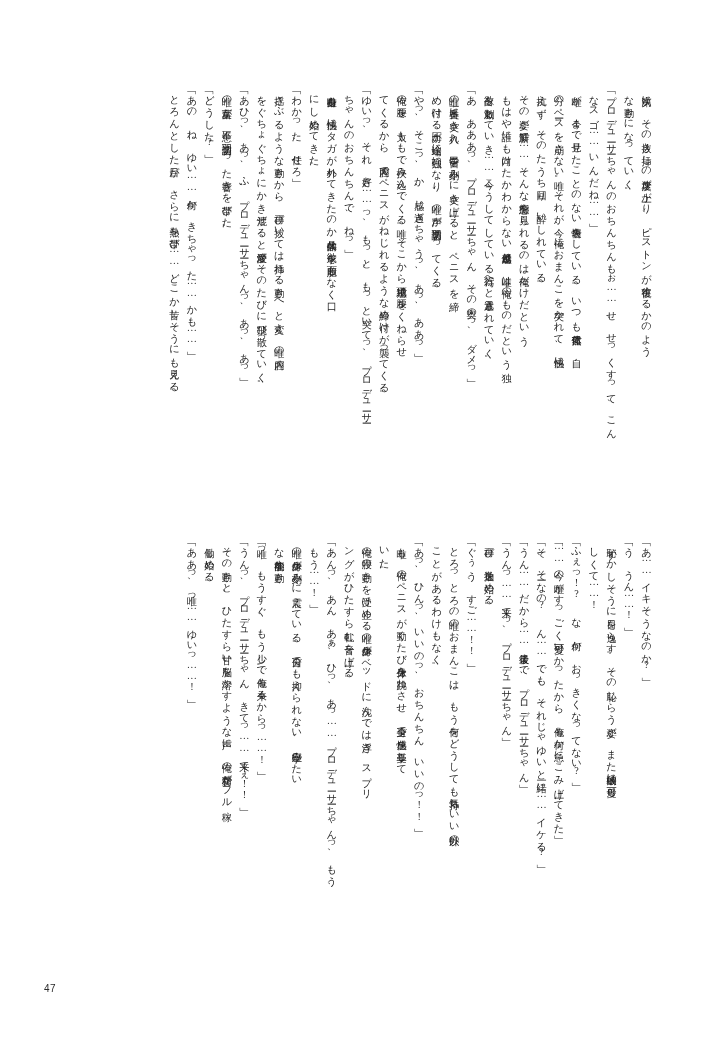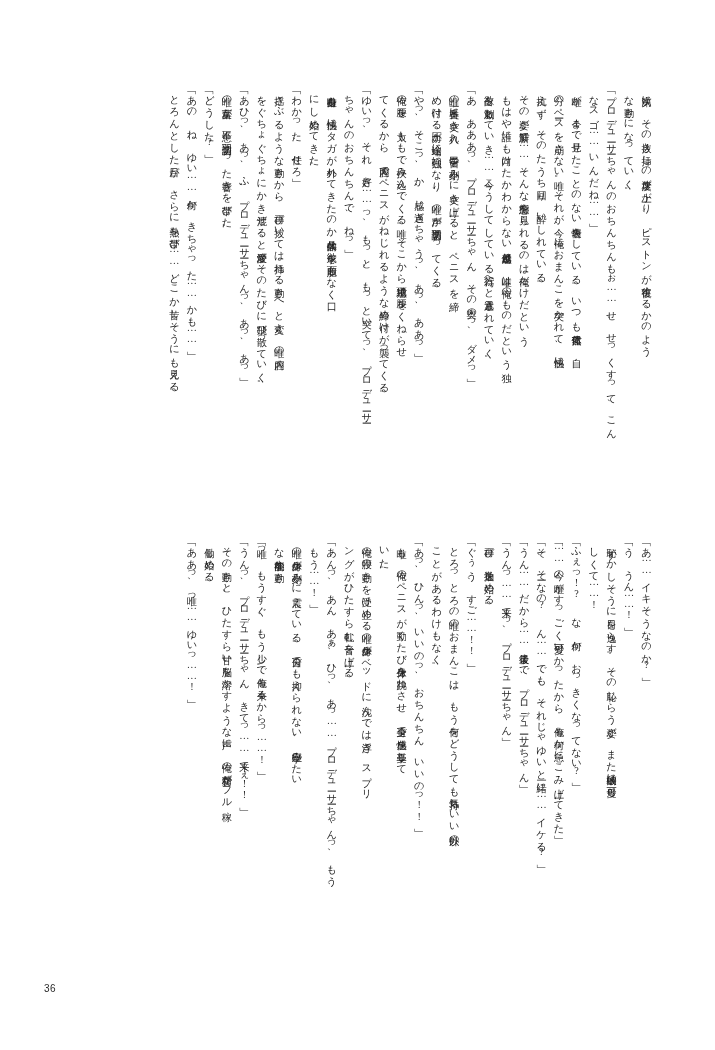--- a/index.html
+++ b/index.html
@@ -127,15 +127,15 @@
       <div class="col">もう……!」</div>
       <div class="col">唯の身体が小刻みに震えている。自分でも抑えられない、痙攣みたい</div>
       <div class="col">な本能的な動き。</div>
       <div class="col">「唯っ、もうすぐ、もう少しで俺も来るからっ……!」</div>
       <div class="col">「うんっ、プロデューサーちゃん、きてっ……来てぇ!!」</div>
       <div class="col">その動きと、ひたすら甘い脳を溶かすような声に、俺の精嚢がフル稼</div>
       <div class="col">働し始める。</div>
       <div class="col">「ああっ、唯っ……ゆいっ……!」</div>
     </div>
 
-  <div class="page-number">36</div>
+  <div class="page-number">47</div>
 
 </div>
 
 </body></html>

